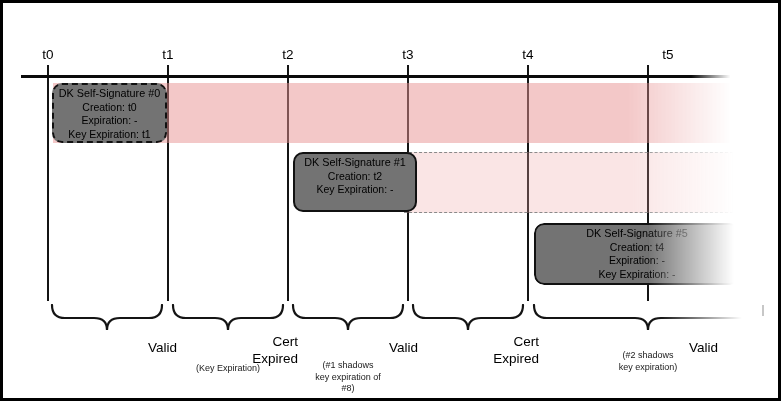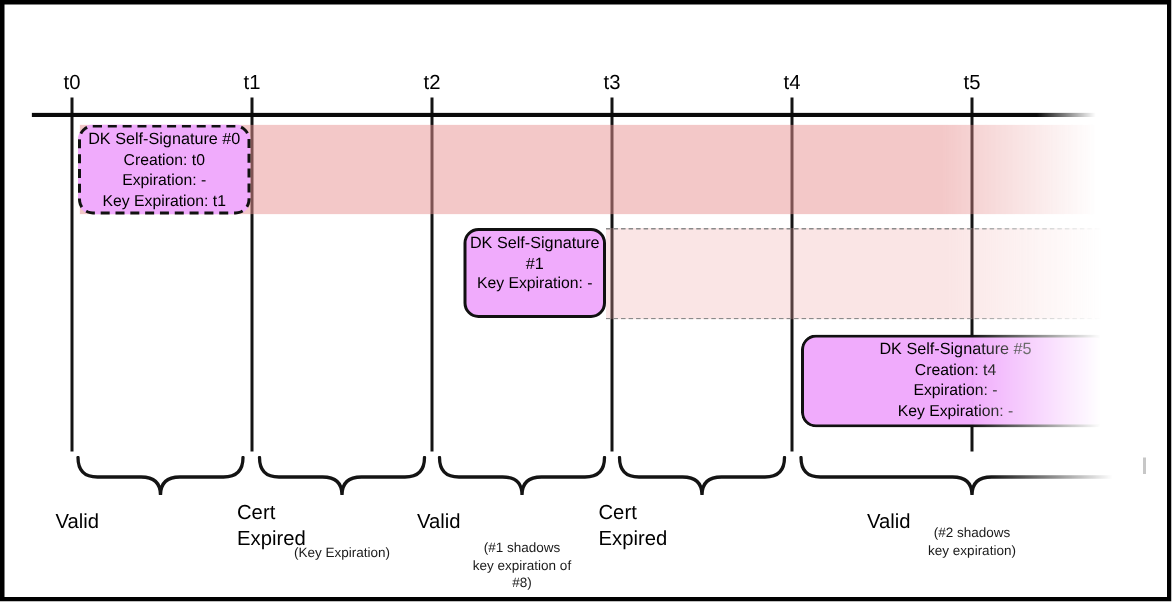--- a/index.html
+++ b/index.html
@@ -31,45 +31,45 @@
   .band1{
     position:absolute;left:401px;top:149px;width:334px;height:61px;box-sizing:border-box;
     background:rgba(238,168,168,0.3);
     border-top:1px dashed #8a8a8a;border-bottom:1px dashed #8a8a8a;
     -webkit-mask-image:linear-gradient(to right,#000 68%,transparent 99%);
             mask-image:linear-gradient(to right,#000 68%,transparent 99%);
   }
   
   .sigbox{
     position:absolute;height:60px;box-sizing:border-box;border-radius:10px;
-    background:#f0abfc;border:2px solid #111;
+    background:#737373;border:2px solid #111;
     text-align:center;font-size:10.5px;line-height:13.5px;padding-top:2px;
   }
   .sigbox.dashed{border-style:dashed;}
   #sig0{left:49px;top:80px;width:115px;}
-  #sig1{left:306px;top:149px;width:95px;}
+  #sig1{left:290px;top:149px;width:124px;}
   #sig2{
     left:531px;top:220px;width:206px;height:62px;
     -webkit-mask-image:linear-gradient(to right,#000 55%,transparent 97%);
             mask-image:linear-gradient(to right,#000 55%,transparent 97%);
   }
   .sig-title{font-size:10.8px;}
   
   .brace{position:absolute;top:301px;height:27px;}
   .brace path{stroke:#141414;stroke-width:2.2;fill:none;stroke-linecap:round;}
   #brace5{
     -webkit-mask-image:linear-gradient(to right,#000 55%,transparent 90%);
             mask-image:linear-gradient(to right,#000 55%,transparent 90%);
   }
   .brace-end-faint{
     position:absolute;left:759px;top:302px;width:2px;height:11px;background:#000;opacity:0.22;
   }
   
   .period-label{
-    position:absolute;width:140px;text-align:left;
+    position:absolute;width:140px;text-align:right;
     font-size:13.5px;line-height:17px;white-space:pre-line;
   }
   .period-note{
     position:absolute;width:130px;text-align:center;
     font-size:9px;line-height:11.5px;white-space:pre-line;color:#1a1a1a;
   }
 </style>
 </head>
 <body>
 
@@ -85,31 +85,32 @@
   <div class="band0"></div>
   <div class="band1"></div>
 
   <div class="axis"></div>
 
   <div class="tick-label" style="left:28px">t0</div>
   <div class="tick-label" style="left:148px">t1</div>
   <div class="tick-label" style="left:268px">t2</div>
   <div class="tick-label" style="left:388px">t3</div>
   <div class="tick-label" style="left:508px">t4</div>
-  <div class="tick-label" style="left:628px">t5</div>
+  <div class="tick-label" style="left:648px">t5</div>
 
   <div id="sig0" class="sigbox dashed">
     <div class="sig-title">DK Self-Signature #0</div>
     <div>Creation: t0</div>
     <div>Expiration: -</div>
     <div>Key Expiration: t1</div>
   </div>
 
   <div id="sig1" class="sigbox">
     <div class="sig-title">DK Self-Signature #1</div>
+    <div>Creation: t2</div>
     <div>Key Expiration: -</div>
   </div>
 
   <div id="sig2" class="sigbox">
     <div class="sig-title">DK Self-Signature #5</div>
     <div>Creation: t4</div>
     <div>Expiration: -</div>
     <div>Key Expiration: -</div>
   </div>
 

